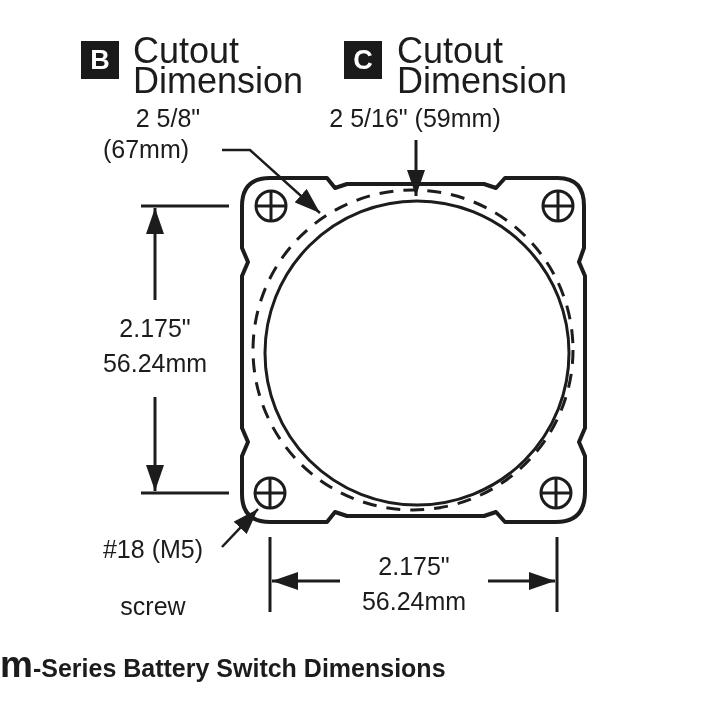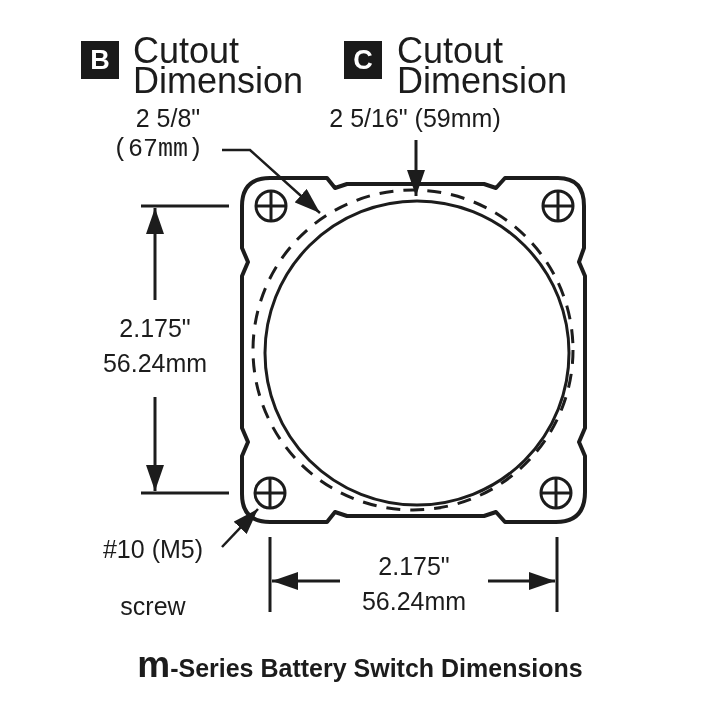--- a/index.html
+++ b/index.html
@@ -3,21 +3,21 @@
 <meta charset="utf-8">
 <style>
   html, body { margin:0; padding:0; background:#ffffff; }
   body { width:720px; height:720px; position:relative; overflow:hidden;
          font-family:"Liberation Sans", sans-serif; color:#1c1c1c; }
   .txt { position:absolute; white-space:nowrap; font-family:"Liberation Sans", sans-serif; color:#1c1c1c; }
   .label-lg { font-size:36px; line-height:29px; }
   .badge { position:absolute; background:#1a1a1a; color:#ffffff; font-weight:bold;
            font-size:27px; width:38px; height:38px; line-height:38px; text-align:center; }
   .dim { font-size:25px; line-height:29px; text-align:center; }
-  .title { position:absolute; left:0; width:720px; top:644px; text-align:center;
+  .title { position:absolute; left:0; width:720px; top:644px; 
            font-weight:bold; font-size:25px; color:#1c1c1c; }
   .title .m { font-size:37px; font-weight:bold; }
   svg { position:absolute; left:0; top:0; }
 </style>
 </head>
 <body>
 
 <svg width="720" height="720" viewBox="0 0 720 720">
   <defs>
     <marker id="arr" markerWidth="10" markerHeight="10" refX="9" refY="5" orient="auto" markerUnits="userSpaceOnUse" viewBox="0 0 10 10">
@@ -77,31 +77,31 @@
 
   <line x1="416" y1="140" x2="416" y2="196" stroke="#1c1c1c" stroke-width="3" marker-end="url(#arrBig)"></line>
 
   <line x1="222" y1="547" x2="258" y2="509" stroke="#1c1c1c" stroke-width="2.5" marker-end="url(#arrBig)"></line>
 </svg>
 
 <div class="badge" style="left:81px; top:41px;">B</div>
 <div class="txt label-lg" style="left:133px; top:36px;">Cutout</div>
 <div class="txt label-lg" style="left:133px; top:66px;">Dimension</div>
 <div class="txt dim" style="left:113px; top:104px; width:110px;">2 5/8"</div>
-<div class="txt dim" style="left:100px; top:135px; width:116px;font-family:Liberation Mono, monospace;">(67mm)</div>
+<div class="txt dim" style="left:88px; top:135px; width:116px;">(67mm)</div>
 
 <div class="badge" style="left:344px; top:41px;">C</div>
 <div class="txt label-lg" style="left:397px; top:36px;">Cutout</div>
 <div class="txt label-lg" style="left:397px; top:66px;">Dimension</div>
 <div class="txt dim" style="left:303px; top:104px; width:224px;">2 5/16" (59mm)</div>
 
 <div class="txt dim" style="left:84px; top:314px; width:142px;">2.175"</div>
 <div class="txt dim" style="left:84px; top:349px; width:142px;">56.24mm</div>
 
 <div class="txt dim" style="left:342px; top:552px; width:144px;">2.175"</div>
 <div class="txt dim" style="left:342px; top:587px; width:144px;">56.24mm</div>
 
-<div class="txt dim" style="left:82px; top:535px; width:142px;">#10 (M5)</div>
+<div class="txt dim" style="left:82px; top:535px; width:142px;">#18 (M5)</div>
 <div class="txt dim" style="left:82px; top:592px; width:142px;">screw</div>
 
 <div class="title">
   <span class="m">m</span><span>-Series Battery Switch Dimensions</span>
 </div>
 
 </body></html>

